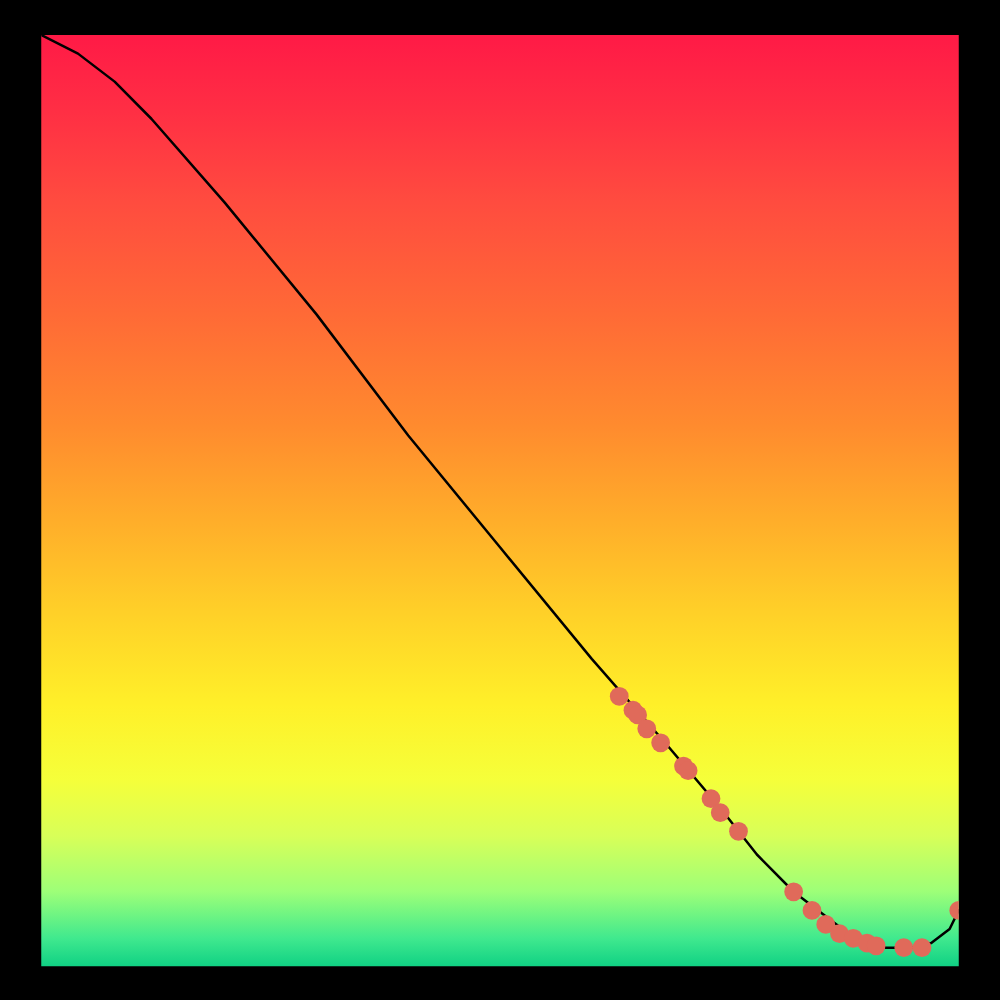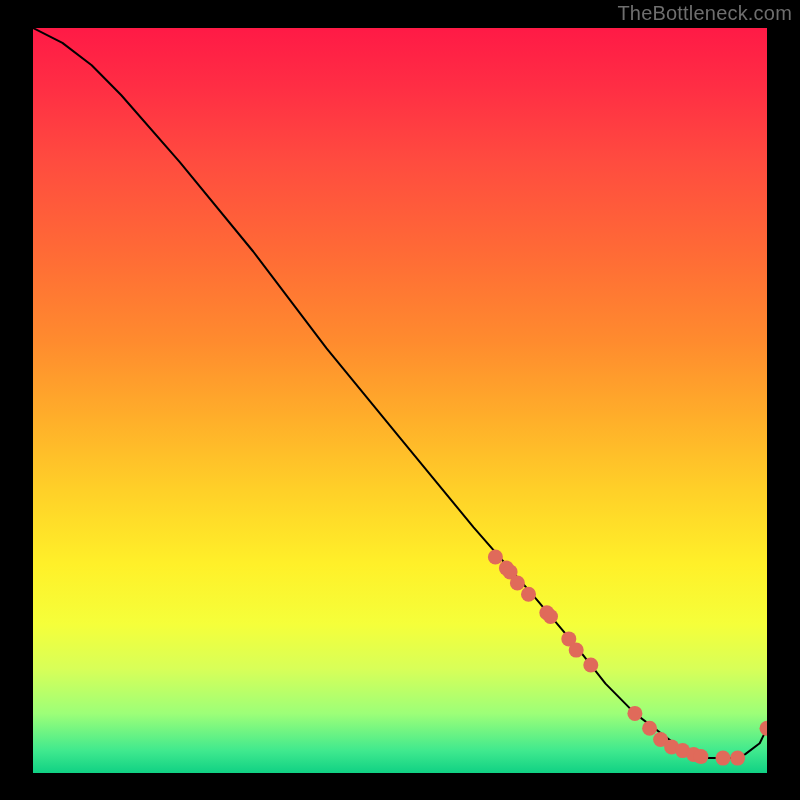--- a/index.html
+++ b/index.html
@@ -56,21 +56,20 @@
     top: 0;
     width: 734px;
     height: 745px;
     z-index: 3;
   }
 </style>
 </head>
 <body>
 
 <div class="frame">
-  <div class="watermark">TheBottleneck.com</div>
 
   <div class="plot-area">
     <svg class="curve" viewBox="0 0 734 745" preserveAspectRatio="none">
       <path id="curve-path" fill="none" stroke="#000" stroke-width="2" stroke-linecap="round" stroke-linejoin="round" d="M0.0 0.0 L29.4 14.9 L58.7 37.3 L88.1 67.0 L146.8 134.1 L220.2 223.5 L293.6 320.4 L367.0 409.8 L440.4 499.1 L499.1 566.2 L543.2 618.4 L572.5 655.6 L601.9 685.4 L631.2 707.8 L645.9 718.9 L660.6 726.4 L675.3 730.1 L697.3 730.1 L712.0 726.4 L726.7 715.2 L734.0 700.3"></path>
       <g id="markers">
           <circle cx="462.4" cy="529.0" r="7.5" fill="#e06a5a"></circle>
           <circle cx="473.4" cy="540.1" r="7.5" fill="#e06a5a"></circle>
           <circle cx="477.1" cy="543.9" r="7.5" fill="#e06a5a"></circle>
           <circle cx="484.4" cy="555.0" r="7.5" fill="#e06a5a"></circle>
           <circle cx="495.5" cy="566.2" r="7.5" fill="#e06a5a"></circle>

